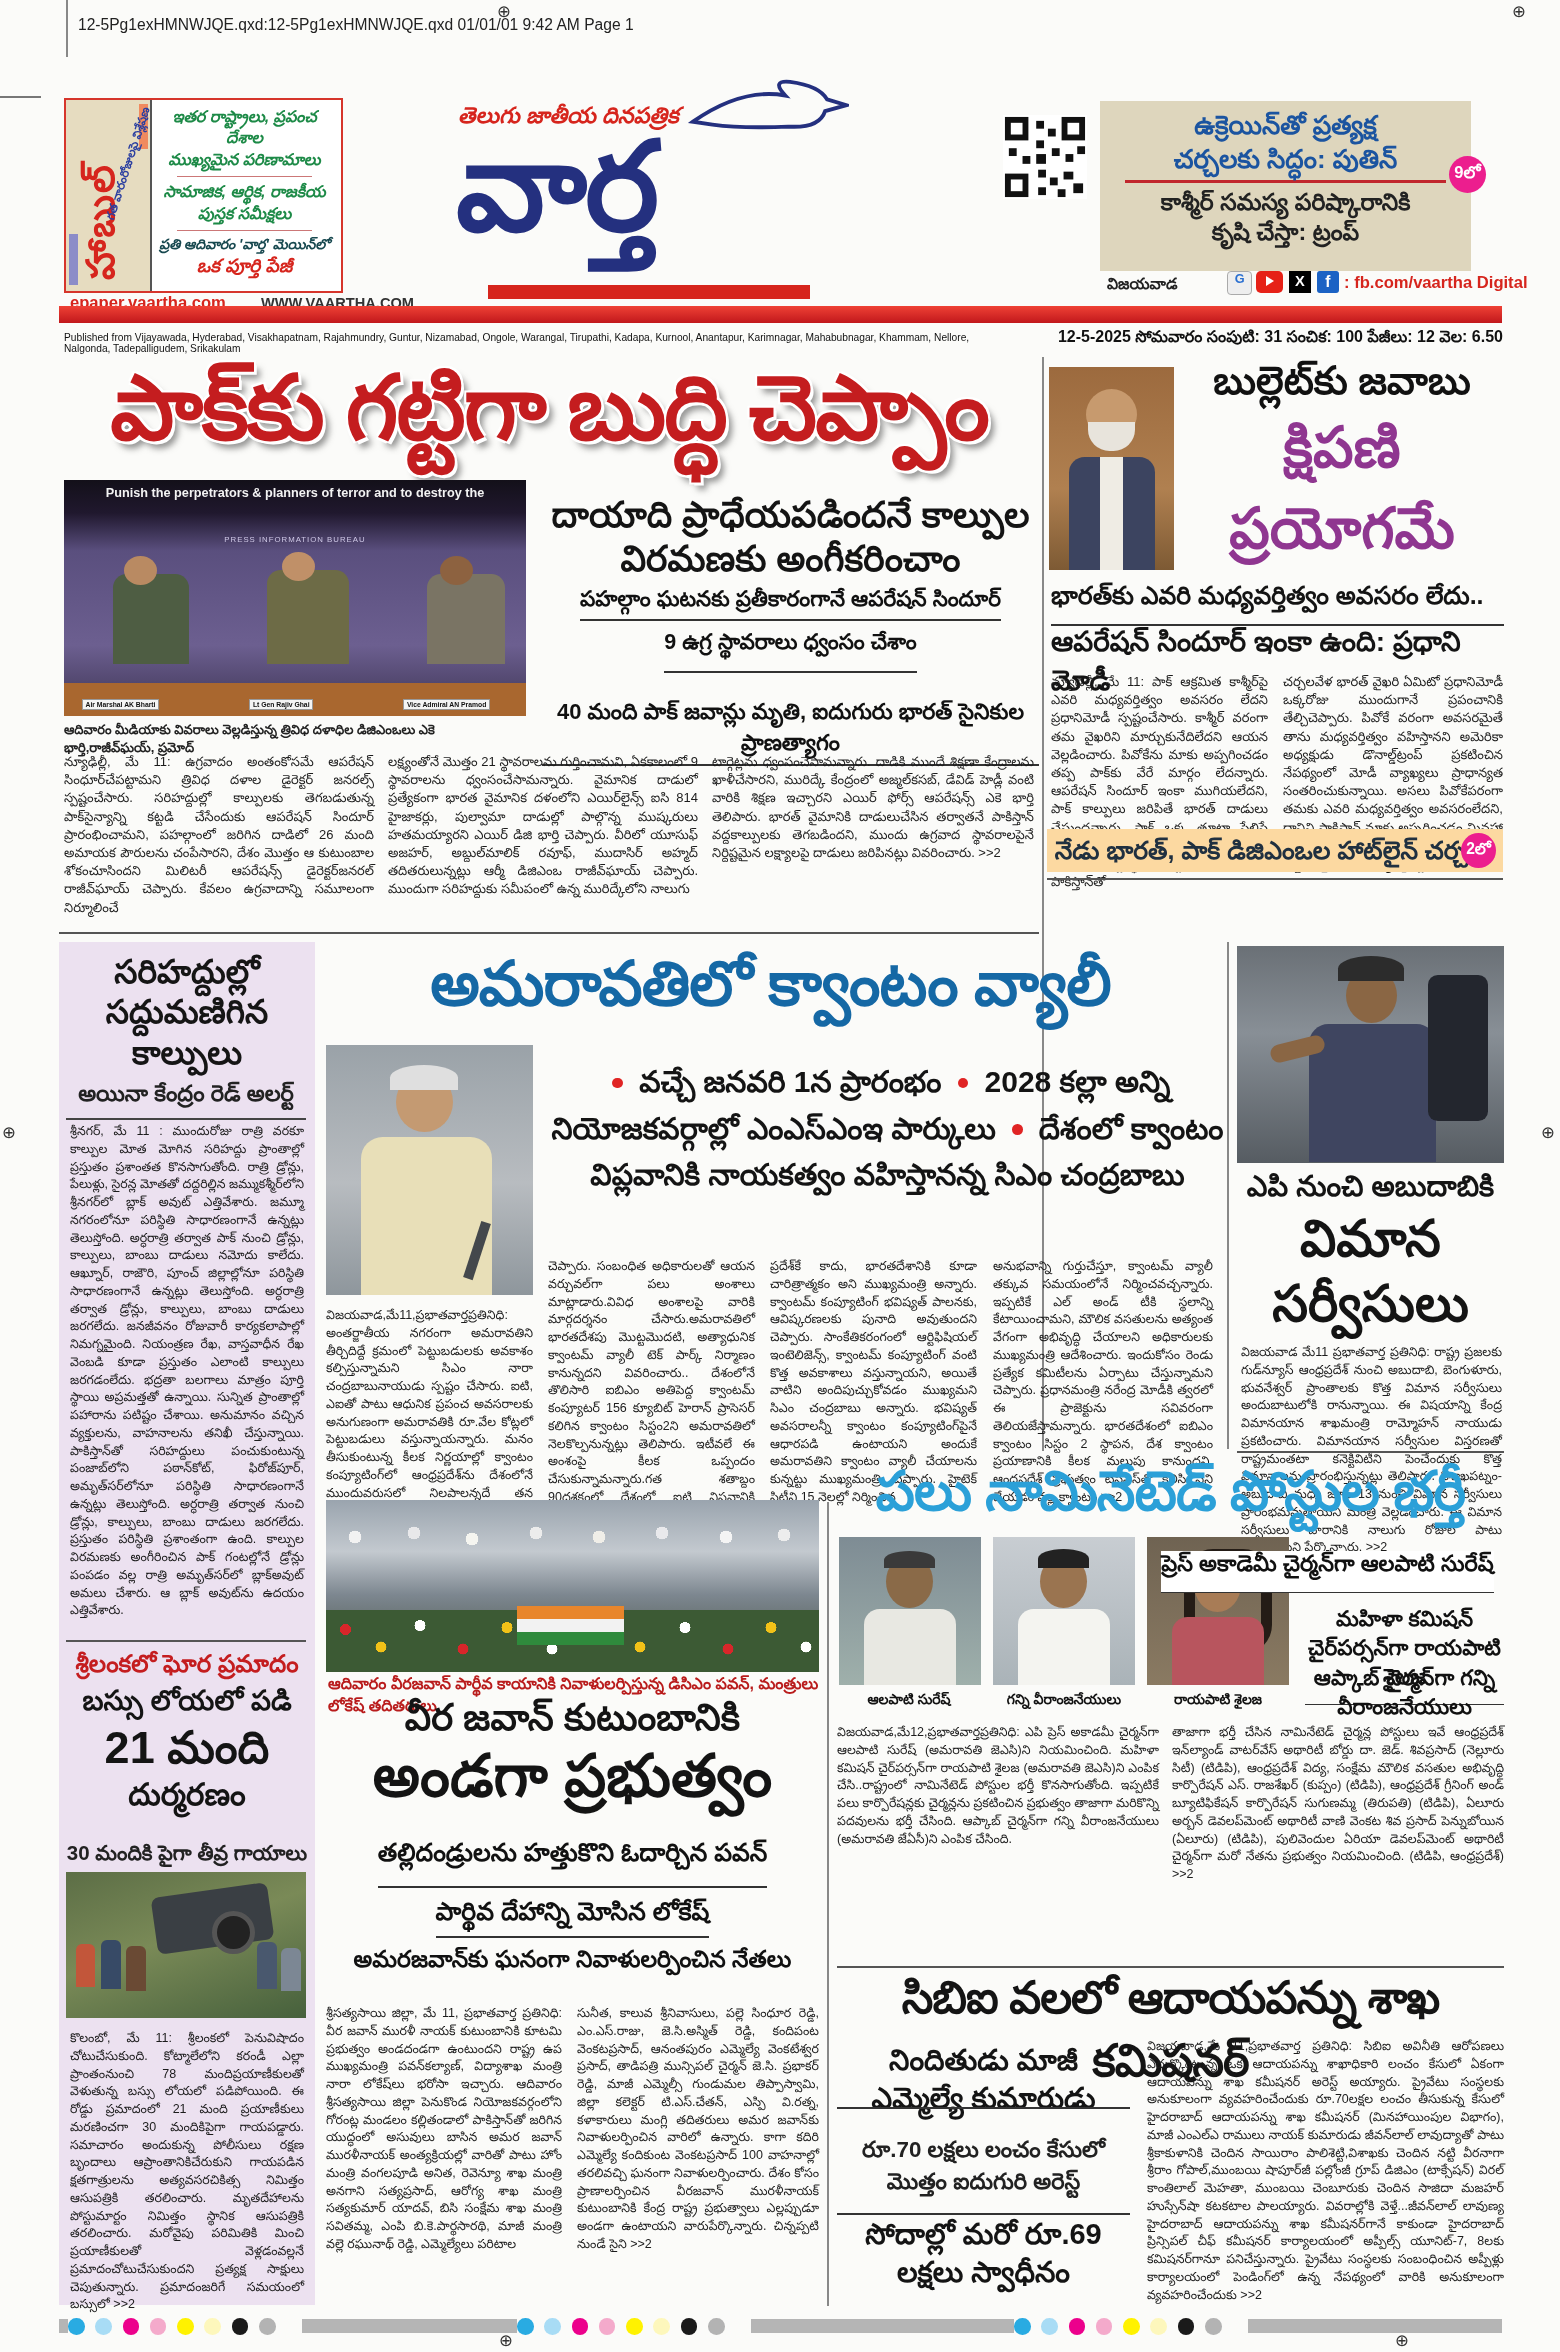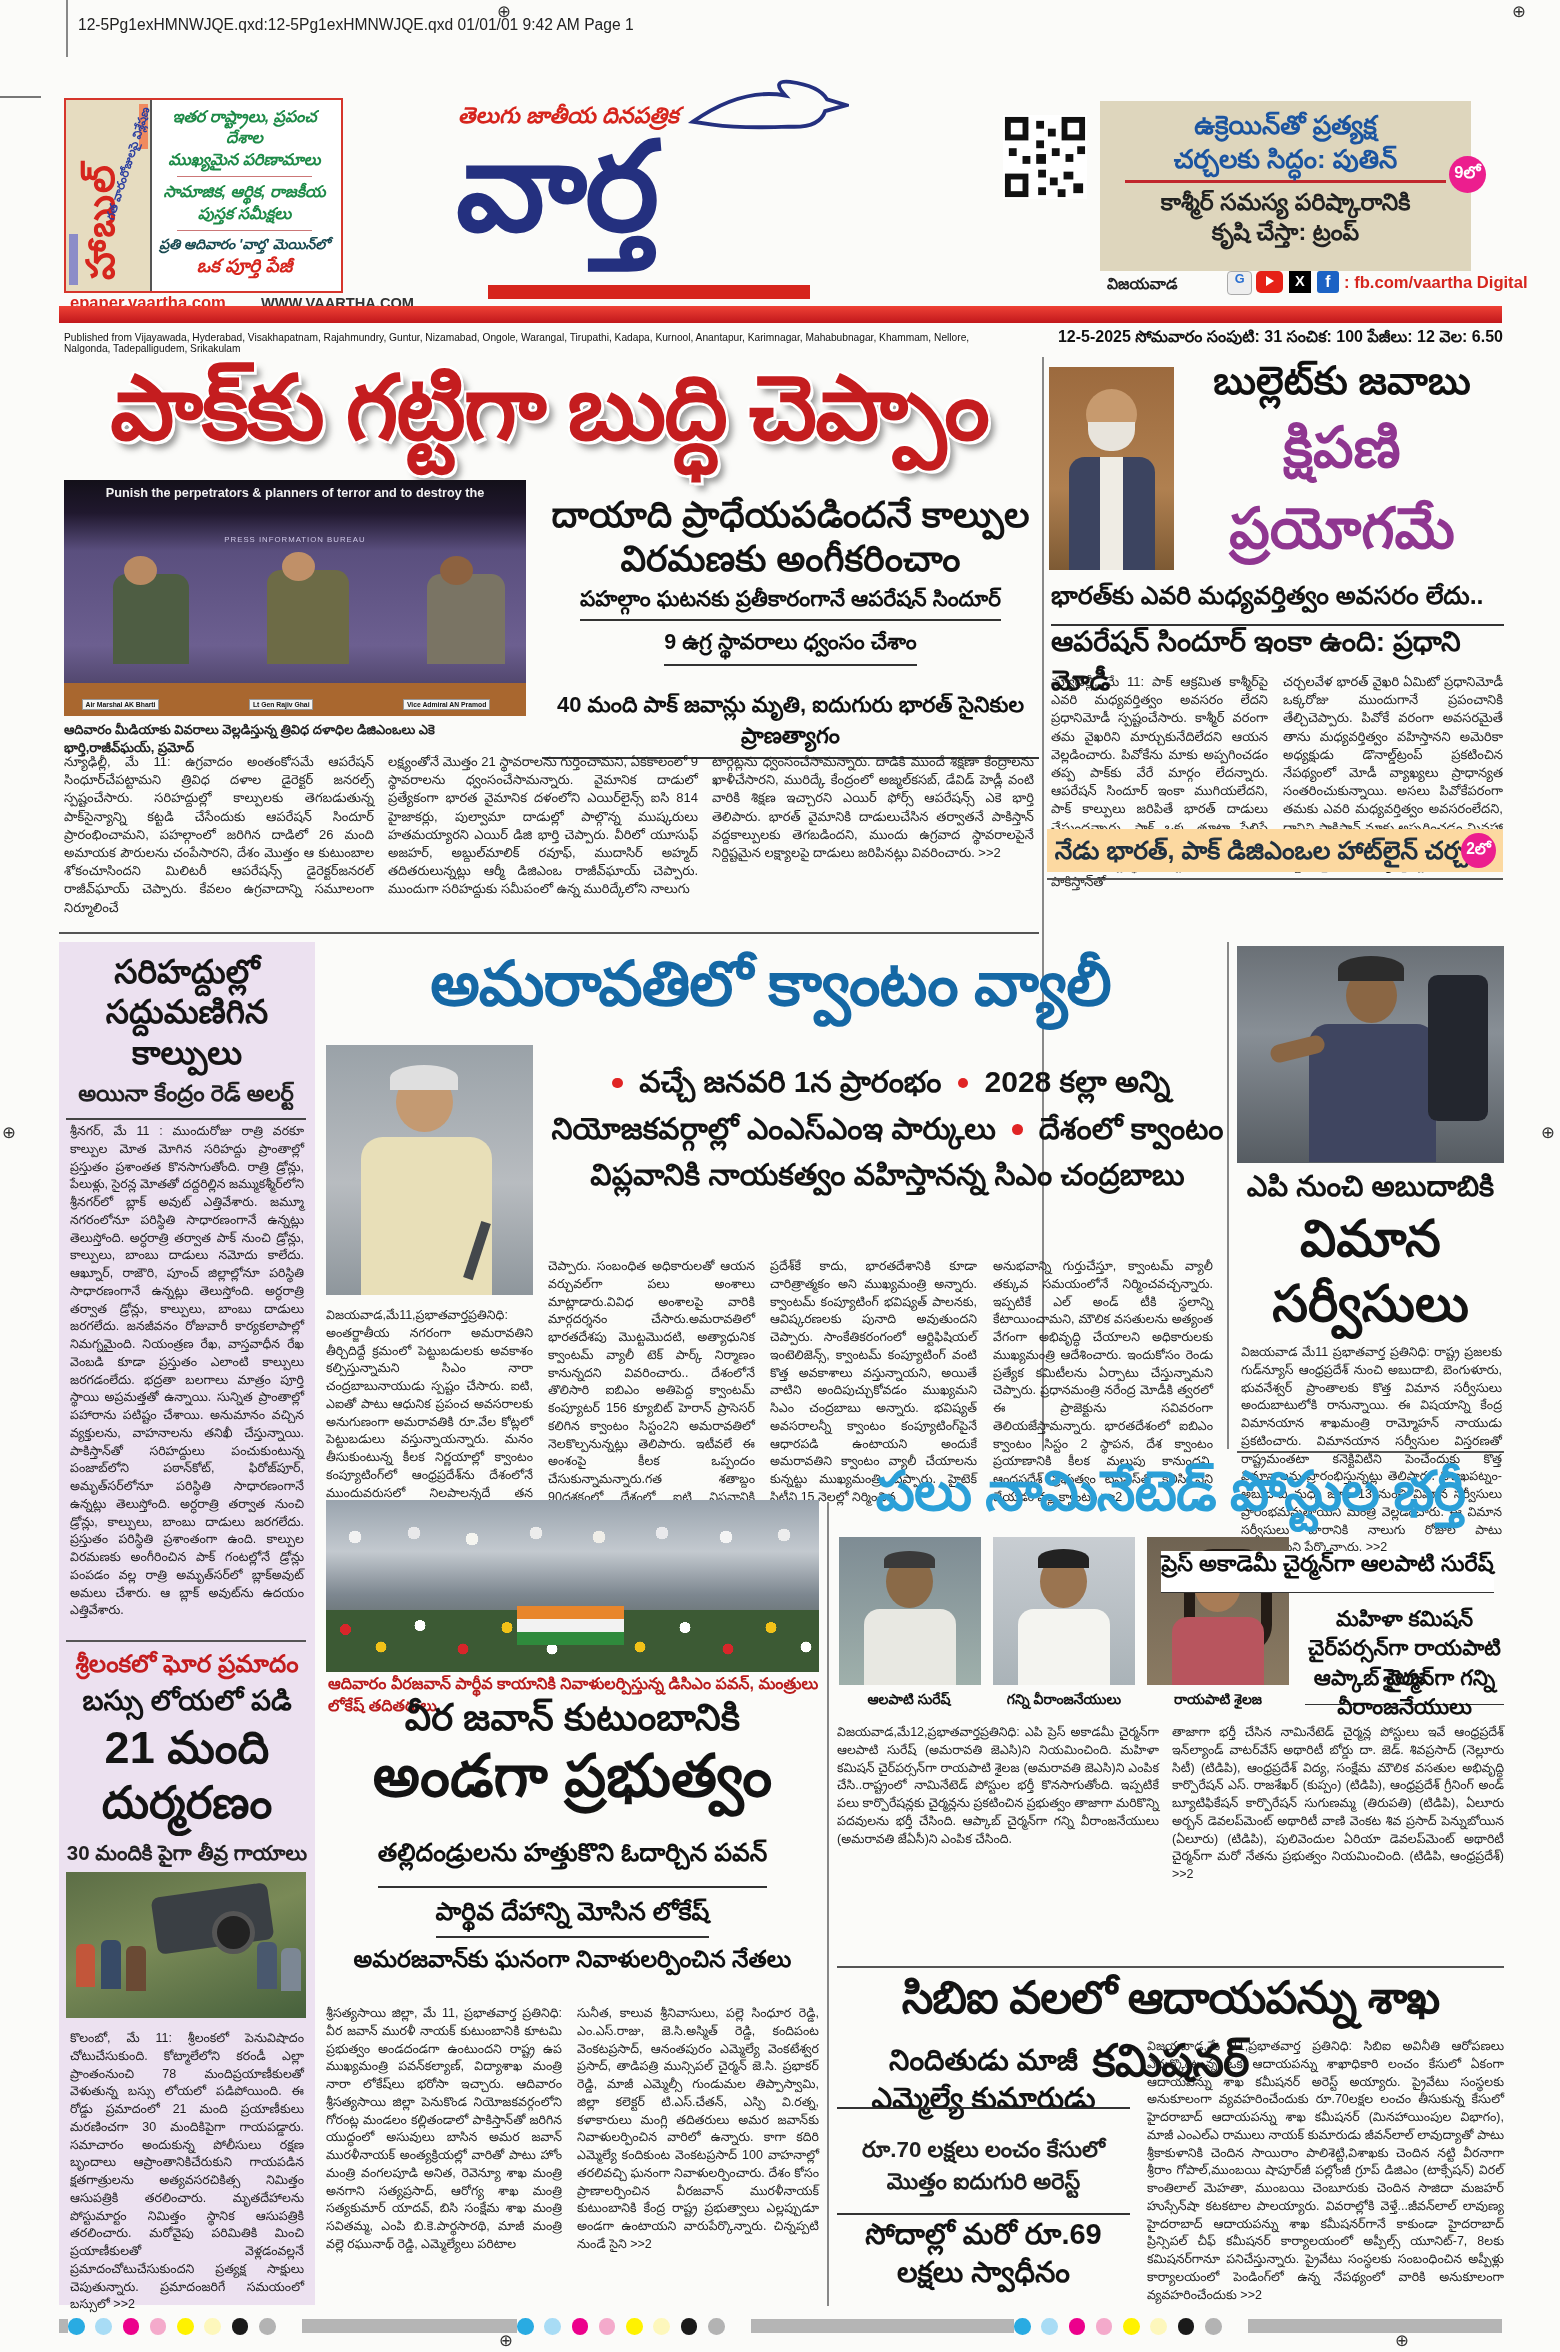--- a/index.html
+++ b/index.html
@@ -128,21 +128,21 @@
   <div class="abs" style="left:0;bottom:0;width:100%;height:33px;background:#a9672f"></div>
   <div class="nameplate" style="left:17.6px">Air Marshal AK Bharti</div>
   <div class="nameplate" style="left:185px">Lt Gen Rajiv Ghai</div>
   <div class="nameplate" style="left:339px">Vice Admiral AN Pramod</div>
 </div>
 <div class="abs b" style="left:64px;top:722px;width:462px;font-size:13px;color:#222">ఆదివారం మీడియాకు వివరాలు వెల్లడిస్తున్న త్రివిధ దళాధిల డిజిఎంఒలు ఎకె భార్తి,రాజీవ్‌ఘయ్, ప్రమోద్</div>
 
 <div class="abs b ctr" style="left:542px;top:493px;width:497px;font-size:36px;color:#141414;line-height:1.22">దాయాది ప్రాధేయపడిందనే కాల్పుల విరమణకు అంగీకరించాం</div>
 <div class="abs ctr" style="left:542px;top:587px;width:497px">
   <div class="b" style="font-size:21.5px;display:inline-block;border-bottom:2px solid #333;padding-bottom:2.9px;margin-bottom:8.8px">పహల్గాం ఘటనకు ప్రతీకారంగానే ఆపరేషన్ సిందూర్</div><br>
-  <div class="b" style="font-size:21.5px;display:inline-block;border-bottom:2px solid #333;padding-bottom:5px;margin-bottom:8.8px">9 ఉగ్ర స్థావరాలు ధ్వంసం చేశాం</div><br>
+  <div class="b" style="font-size:21.5px;display:inline-block;border-bottom:2px solid #333;padding-bottom:12px;margin-bottom:8.8px">9 ఉగ్ర స్థావరాలు ధ్వంసం చేశాం</div><br>
   <br>
   <div class="b" style="font-size:22px;display:inline-block;border-bottom:2px solid #333;padding-bottom:2.9px;margin-bottom:8.8px">40 మంది పాక్ జవాన్లు మృతి, ఐదుగురు భారత్ సైనికుల ప్రాణత్యాగం</div><br>
 </div>
 
 <div class="abs body-txt" style="left:64px;top:753px;width:310px;height:174px">న్యూఢిల్లీ, మే 11: ఉగ్రవాదం అంతంకోసమే ఆపరేషన్ సింధూర్‌చేపట్టామని త్రివిధ దళాల డైరెక్టర్ జనరల్స్ స్పష్టంచేసారు. సరిహద్దుల్లో కాల్పులకు తెగబడుతున్న పాక్‌సైన్యాన్ని కట్టడి చేసేందుకు ఆపరేషన్ సిందూర్ ప్రారంభించామని, పహల్గాంలో జరిగిన దాడిలో 26 మంది అమాయక పౌరులను చంపేసారని, దేశం మొత్తం ఆ కుటుంబాల శోకంచూసిందని మిలిటరీ ఆపరేషన్స్ డైరెక్టర్‌జనరల్ రాజీవ్‌ఘాయ్ చెప్పారు. కేవలం ఉగ్రవాదాన్ని సమూలంగా నిర్మూలించే</div>
 <div class="abs body-txt" style="left:388px;top:753px;width:310px;height:174px">లక్ష్యంతోనే మొత్తం 21 స్థావరాలను గుర్తించామని, ఏకకాలంలో 9 స్థావరాలను ధ్వంసంచేసామన్నారు. వైమానిక దాడులో ప్రత్యేకంగా భారత వైమానిక దళంలోని ఎయిర్‌లైన్స్ ఐసి 814 హైజాకర్లు, పుల్వామా దాడుల్లో పాల్గొన్న ముష్కరులు హతమయ్యారని ఎయిర్ డిజి భార్తి చెప్పారు. వీరిలో యూసుఫ్ అజహర్, అబ్దుల్‌మాలిక్ రవూఫ్, ముదాసిర్ అహ్మద్ తదితరులున్నట్లు ఆర్మీ డిజిఎంఒ రాజీవ్‌ఘాయ్ చెప్పారు. ముందుగా సరిహద్దుకు సమీపంలో ఉన్న మురిద్కేలోని నాలుగు</div>
 <div class="abs body-txt" style="left:712px;top:753px;width:322px;height:174px">టార్గెట్లను ధ్వంసంచేసామన్నారు. దాడికి ముందే శిక్షణా కేంద్రాలను ఖాళీచేసారని, మురిద్కే కేంద్రంలో అజ్మల్‌కసబ్, డేవిడ్ హెడ్లీ వంటి వారికి శిక్షణ ఇచ్చారని ఎయిర్ ఫోర్స్ ఆపరేషన్స్ ఎకె భార్తి తెలిపారు. భారత్ వైమానికి దాడులుచేసిన తర్వాతనే పాకిస్తాన్ వద్దకాల్పులకు తెగబడిందని, ముందు ఉగ్రవాద స్థావరాలపైనే నిర్దిష్టమైన లక్ష్యాలపై దాడులు జరిపినట్లు వివరించారు.   &gt;&gt;2</div>
 <div class="abs hline" style="left:59px;top:932px;width:980px"></div>
 
 <div class="abs vline" style="left:1042px;top:357px;height:1094px"></div>
@@ -172,21 +172,21 @@
   <span>సద్దుమణిగిన</span><br>
   <span>కాల్పులు</span>
 </div>
 <div class="abs b ctr" style="left:66px;top:1081px;width:240px;font-size:22.4px;color:#222;border-bottom:2px solid #444;padding-bottom:5.9px">అయినా కేంద్రం రెడ్ అలర్ట్</div>
 <div class="abs body-sm" style="left:70px;top:1123px;width:234px;height:507px">శ్రీనగర్, మే 11 : ముందురోజు రాత్రి వరకూ కాల్పుల మోత మోగిన సరిహద్దు ప్రాంతాల్లో ప్రస్తుతం ప్రశాంతత కొనసాగుతోంది. రాత్రి డ్రోన్లు, పేలుళ్లు, సైరన్ల మోతతో దద్దరిల్లిన జమ్ముకశ్మీర్‌లోని శ్రీనగర్‌లో బ్లాక్ అవుట్ ఎత్తివేశారు. జమ్మూ నగరంలోనూ పరిస్థితి సాధారణంగానే ఉన్నట్లు తెలుస్తోంది. అర్ధరాత్రి తర్వాత పాక్ నుంచి డ్రోన్లు, కాల్పులు, బాంబు దాడులు నమోదు కాలేదు. ఆఖ్నూర్, రాజౌరి, పూంచ్ జిల్లాల్లోనూ పరిస్థితి సాధారణంగానే ఉన్నట్లు తెలుస్తోంది. అర్ధరాత్రి తర్వాత డ్రోన్లు, కాల్పులు, బాంబు దాడులు జరగలేదు. జనజీవనం రోజువారీ కార్యకలాపాల్లో నిమగ్నమైంది. నియంత్రణ రేఖ, వాస్తవాధీన రేఖ వెంబడి కూడా ప్రస్తుతం ఎలాంటి కాల్పులు జరగడంలేదు. భద్రతా బలగాలు మాత్రం పూర్తి స్థాయి అప్రమత్తతో ఉన్నాయి. సున్నిత ప్రాంతాల్లో పహారాను పటిష్టం చేశాయి. అనుమానం వచ్చిన వ్యక్తులను, వాహనాలను తనిఖీ చేస్తున్నాయి. పాకిస్తాన్‌తో సరిహద్దులు పంచుకుంటున్న పంజాబ్‌లోని పఠాన్‌కోట్, ఫిరోజ్‌పూర్, అమృత్‌సర్‌లోనూ పరిస్థితి సాధారణంగానే ఉన్నట్లు తెలుస్తోంది. అర్ధరాత్రి తర్వాత నుంచి డ్రోన్లు, కాల్పులు, బాంబు దాడులు జరగలేదు. ప్రస్తుతం పరిస్థితి ప్రశాంతంగా ఉంది. కాల్పుల విరమణకు అంగీరించిన పాక్ గంటల్లోనే డ్రోన్లు పంపడం వల్ల రాత్రి అమృత్‌సర్‌లో బ్లాక్‌అవుట్ అమలు చేశారు. ఆ బ్లాక్ అవుట్‌ను ఉదయం ఎత్తివేశారు.</div>
 
 <div class="abs hline" style="left:66px;top:1640px;width:240px"></div>
 <div class="abs b ctr" style="left:59px;top:1650px;width:256px;font-size:24.4px;color:#c41d1f">శ్రీలంకలో ఘోర ప్రమాదం</div>
 <div class="abs b ctr" style="left:59px;top:1685px;width:256px;font-size:28px;color:#141414">బస్సు లోయలో పడి</div>
 <div class="abs b ctr" style="left:59px;top:1722px;width:256px;font-size:45px;color:#141414">21 మంది</div>
-<div class="abs b ctr" style="left:59px;top:1777px;width:256px;font-size:45px;color:#141414">దుర్మరణం</div>
+<div class="abs b ctr" style="left:59px;top:1777px;width:256px;font-size:31px;color:#141414">దుర్మరణం</div>
 <div class="abs b ctr" style="left:59px;top:1841px;width:256px;font-size:20.5px;color:#222">30 మందికి పైగా తీవ్ర గాయాలు</div>
 <div class="abs photo" style="left:66px;top:1872px;width:240px;height:146px;background:linear-gradient(160deg,#5c6e46,#7a8a57 45%,#46603c)">
   <div class="abs" style="left:88px;top:17.6px;width:117px;height:57px;background:#3a3f44;border-radius:7.8px;transform:rotate(-8deg)"></div>
   <div class="abs" style="left:146px;top:39px;width:33px;height:33px;background:#222;border-radius:50%;border:5.9px solid #555"></div>
   <div class="abs" style="left:9.8px;top:72px;width:19.5px;height:43px;background:#c2563a;border-radius:5.9px 5.9px 0 0"></div>
   <div class="abs" style="left:35px;top:68px;width:19.5px;height:49px;background:#374a66;border-radius:5.9px 5.9px 0 0"></div>
   <div class="abs" style="left:60px;top:74px;width:19.5px;height:45px;background:#6a4a34;border-radius:5.9px 5.9px 0 0"></div>
   <div class="abs" style="left:191px;top:70px;width:19.5px;height:47px;background:#49586e;border-radius:5.9px 5.9px 0 0"></div>
   <div class="abs" style="left:215px;top:76px;width:19.5px;height:43px;background:#7c8794;border-radius:5.9px 5.9px 0 0"></div>
 </div>

